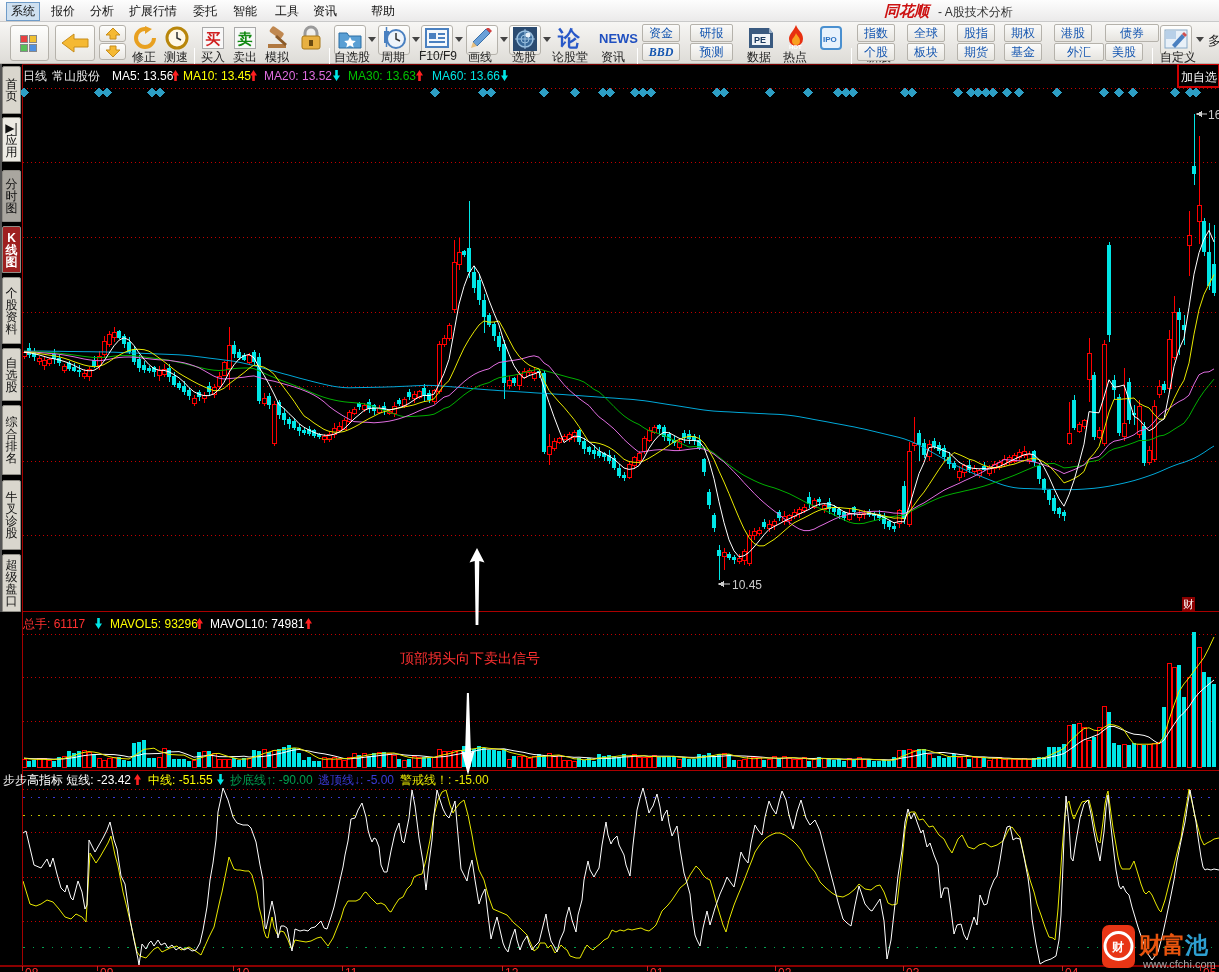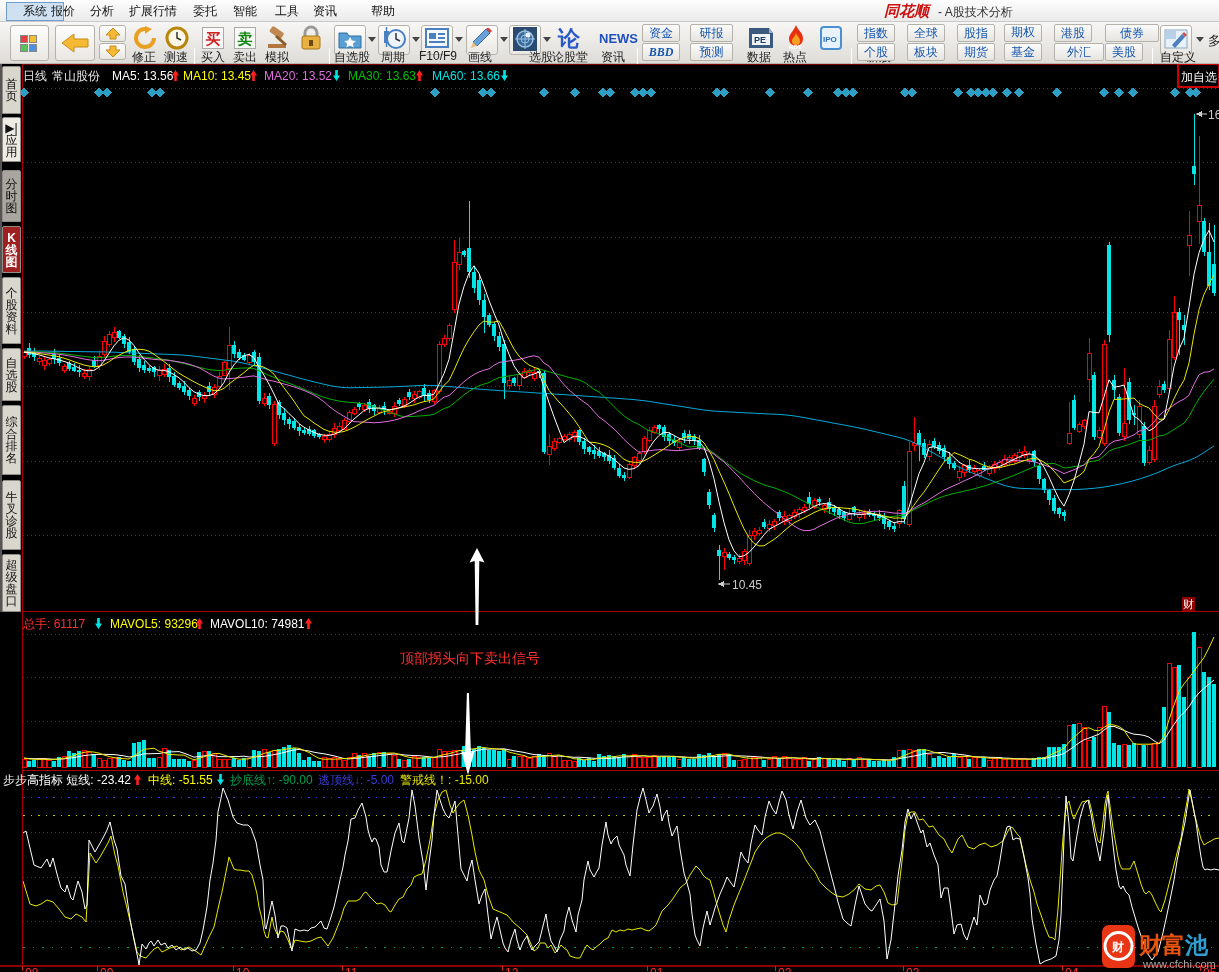--- a/index.html
+++ b/index.html
@@ -15,21 +15,21 @@
  background:linear-gradient(#fbfbfa,#e6e4df);font-size:12px;color:#1556b0;
  text-align:center;line-height:17px;}
 .dd{position:absolute;width:0;height:0;border-left:4px solid transparent;
  border-right:4px solid transparent;border-top:5px solid #444;}
 .sep{position:absolute;top:26px;height:32px;width:1px;background:#b9b6b0;border-right:1px solid #fff;}
 .sb{position:absolute;left:2px;width:19px;border:1px solid #8f8d86;border-radius:2px 2px 0 0;
  font-size:12px;color:#111;text-align:center;line-height:12px;
  display:flex;flex-direction:column;align-items:center;justify-content:center;background:#d9d6cd;}
 </style></head><body>
 <div class="menubar">
-    <div class="mi" style="left:6px;background:#cfe0f0;border:1px solid #6f9cc9;padding:0 16px;top:2px;">系统</div>
+    <div class="mi" style="left:6px;background:#cfe0f0;border:1px solid #6f9cc9;padding:0 4px;top:2px;">系统</div>
     <div class="mi" style="left:47px;padding:0 4px;">报价</div>
     <div class="mi" style="left:86px;padding:0 4px;">分析</div>
     <div class="mi" style="left:125px;padding:0 4px;">扩展行情</div>
     <div class="mi" style="left:189px;padding:0 4px;">委托</div>
     <div class="mi" style="left:229px;padding:0 4px;">智能</div>
     <div class="mi" style="left:271px;padding:0 4px;">工具</div>
     <div class="mi" style="left:309px;padding:0 4px;">资讯</div>
     <div class="mi" style="left:367px;padding:0 4px;">帮助</div>
     <div style="position:absolute;left:884px;top:2px;font-size:15px;font-weight:bold;font-style:italic;color:#cc1111;font-family:&quot;Liberation Serif&quot;,serif;">同花顺</div>
     <div class="mi" style="left:938px;top:4px;color:#333;">- A股技术分析</div>
@@ -117,21 +117,21 @@
     <div class="tb" style="left:509px;top:3px;width:32px;height:30px;"></div>
     <svg style="position:absolute;left:513px;top:5px" width="24" height="24">
       <rect x="0" y="0" width="24" height="24" fill="#2a4a70"></rect>
       <circle cx="12" cy="12" r="8" fill="#3a6a9a" stroke="#9ac0e0" stroke-width="1.5"></circle>
       <circle cx="12" cy="12" r="4" fill="none" stroke="#9ac0e0"></circle>
       <line x1="12" y1="2" x2="12" y2="22" stroke="#9ac0e0"></line>
       <line x1="2" y1="12" x2="22" y2="12" stroke="#9ac0e0"></line>
       <circle cx="15" cy="8" r="2.5" fill="#e8f0f8"></circle>
     </svg>
     <div class="dd" style="left:543px;top:15px;"></div>
-    <div class="lbl" style="left:529px;">选股</div>
+    <div class="lbl" style="left:512px;">选股</div>
     <div style="position:absolute;left:554px;top:4px;width:30px;height:26px;color:#2858c8;font-size:22px;font-weight:bold;text-align:center;line-height:26px;">论</div>
     <div class="lbl" style="left:552px;">论股堂</div>
     <div style="position:absolute;left:599px;top:9px;width:36px;height:16px;color:#2050c0;font-size:13px;font-weight:bold;letter-spacing:0px;">NEWS</div>
     <div class="lbl" style="left:601px;">资讯</div>
     <div class="sep" style="left:637px;"></div>
     <div class="bt2" style="left:642px;top:2px;width:38px;">资金</div>
     <div class="bt2" style="left:642px;top:21px;width:38px;font-weight:bold;font-style:italic;font-family:&quot;Liberation Serif&quot;,serif;">BBD</div>
     <div class="bt2" style="left:690px;top:2px;width:43px;">研报</div>
     <div class="bt2" style="left:690px;top:21px;width:43px;">预测</div>
     <svg style="position:absolute;left:747px;top:4px" width="28" height="24">
@@ -149,21 +149,21 @@
     <div class="lbl" style="left:783px;">热点</div>
     <svg style="position:absolute;left:820px;top:4px" width="22" height="24">
       <rect x="1" y="1" width="20" height="22" rx="3" fill="#e8f2fc" stroke="#4a90d0" stroke-width="2"></rect>
       <text x="3" y="16" style="font:bold 8px &quot;Liberation Sans&quot;;fill:#2a70c0">IPO</text>
     </svg>
     <div class="lbl" style="left:867px;">新股</div>
     <div class="sep" style="left:851px;"></div>
     <div class="bt2" style="left:857px;top:2px;width:38px;">指数</div>
     <div class="bt2" style="left:907px;top:2px;width:38px;">全球</div>
     <div class="bt2" style="left:957px;top:2px;width:38px;">股指</div>
-    <div class="bt2" style="left:1004px;top:2px;width:38px;font-family:Liberation Mono, monospace;">期权</div>
+    <div class="bt2" style="left:1004px;top:2px;width:38px;">期权</div>
     <div class="bt2" style="left:1054px;top:2px;width:38px;">港股</div>
     <div class="bt2" style="left:1105px;top:2px;width:54px;">债券</div>
     <div class="bt2" style="left:857px;top:21px;width:38px;">个股</div>
     <div class="bt2" style="left:907px;top:21px;width:38px;">板块</div>
     <div class="bt2" style="left:957px;top:21px;width:38px;">期货</div>
     <div class="bt2" style="left:1004px;top:21px;width:38px;">基金</div>
     <div class="bt2" style="left:1054px;top:21px;width:50px;">外汇</div>
     <div class="bt2" style="left:1105px;top:21px;width:38px;">美股</div>
     <div class="sep" style="left:1152px;"></div>
     <div class="tb" style="left:1160px;top:3px;width:32px;height:30px;"></div>

